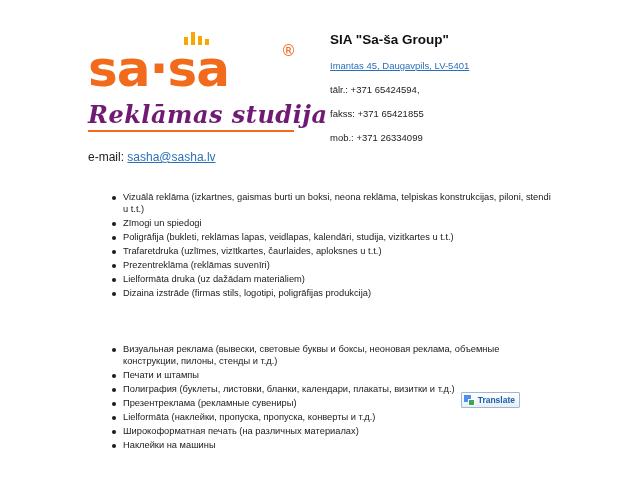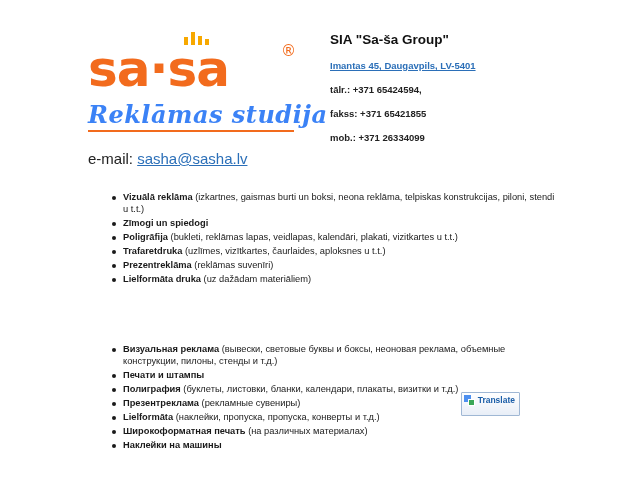--- a/index.html
+++ b/index.html
@@ -69,21 +69,21 @@
     font-size: 15px;
     color: #f26b1d;
     font-family: "DejaVu Sans", sans-serif;
   }
   .logo-sub {
     margin-top: 2px;
     font-family: "DejaVu Serif", serif;
     font-style: italic;
     font-weight: bold;
     font-size: 24px;
-    color: #3b82f6;
+    color: #701a75;
     letter-spacing: 0.5px;
     white-space: nowrap;
   }
   .logo-rule {
     margin-top: 1px;
     width: 206px;
     height: 2px;
     background: #f26b1d;
   }
 
@@ -97,32 +97,31 @@
   .company-title {
     font-size: 13.5px;
     font-weight: bold;
     color: #111111;
     margin: 0 0 13px 0;
   }
   .contact-line {
     font-size: 9.5px;
     color: #222222;
     margin: 0 0 13px 0;
-    font-weight: bold;
   }
   a.link {
     color: #2b6fb8;
     text-decoration: underline;
     cursor: pointer;
   }
   .email-line {
     position: absolute;
     left: 88px;
     top: 150px;
-    font-size: 15px;
+    font-size: 12px;
     color: #222222;
   }
 
   
   .svc-list {
     position: absolute;
     list-style: none;
     margin: 0;
     padding: 0;
     width: 445px;
@@ -141,34 +140,34 @@
     content: "";
     position: absolute;
     left: 0;
     top: 4px;
     width: 4px;
     height: 4px;
     background: #1a1a1a;
     border-radius: 50%;
   }
   .svc-list li b {
-    font-weight: bold;
+    font-weight: normal;
   }
 
   
   .translate-widget {
     position: absolute;
     right: 8px;
     top: 392px;
     display: flex;
     align-items: center;
     height: 14px;
     border: 1px solid #9fb7d4;
     background: linear-gradient(#ffffff, #e8eef7);
-    padding: 0 4px 8px 2px;
+    padding: 0 4px 0 2px;
     border-radius: 1px;
     cursor: pointer;
   }
   .translate-glyph {
     width: 11px;
     height: 11px;
     position: relative;
     margin-right: 3px;
     flex: 0 0 auto;
   }
@@ -219,24 +218,25 @@
     <div class="contact-line">mob.: +371 26334099</div>
   </div>
 
   <div class="email-line">
     <span>e-mail: </span><a class="link" href="#">sasha@sasha.lv</a>
   </div>
 
   <ul class="svc-list lv">
       <li><b>Vizuālā reklāma</b><span> (izkartnes, gaismas burti un boksi, neona reklāma, telpiskas konstrukcijas, piloni, stendi u t.t.)</span></li>
       <li><b>Zīmogi un spiedogi</b></li>
-      <li><b>Poligrāfija</b><span> (bukleti, reklāmas lapas, veidlapas, kalendāri, plakati, vizitkartes u t.t.)</span></li>
+      <li><b>Poligrāfija</b><span> (bukleti, reklāmas lapas, veidlapas, kalendāri, studija, vizitkartes u t.t.)</span></li>
       <li><b>Trafaretdruka</b><span> (uzlīmes, vizītkartes, čaurlaides, aploksnes u t.t.)</span></li>
       <li><b>Prezentreklāma</b><span> (reklāmas suvenīri)</span></li>
       <li><b>Lielformāta druka</b><span> (uz dažādam materiāliem)</span></li>
+      <li><b>Dizaina izstrāde</b><span> (firmas stils, logotipi, poligrāfijas produkcija)</span></li>
     </ul>
 
   <ul class="svc-list ru">
       <li><b>Визуальная реклама</b><span> (вывески, световые буквы и боксы, неоновая реклама, объемные конструкции, пилоны, стенды и т.д.)</span></li>
       <li><b>Печати и штампы</b></li>
       <li><b>Полиграфия</b><span> (буклеты, листовки, бланки, календари, плакаты, визитки и т.д.)</span></li>
       <li><b>Презентреклама</b><span> (рекламные сувениры)</span></li>
       <li><b>Lielformāta</b><span> (наклейки, пропуска, пропуска, конверты и т.д.)</span></li>
       <li><b>Широкоформатная печать</b><span> (на различных материалах)</span></li>
       <li><b>Наклейки на машины</b></li>

